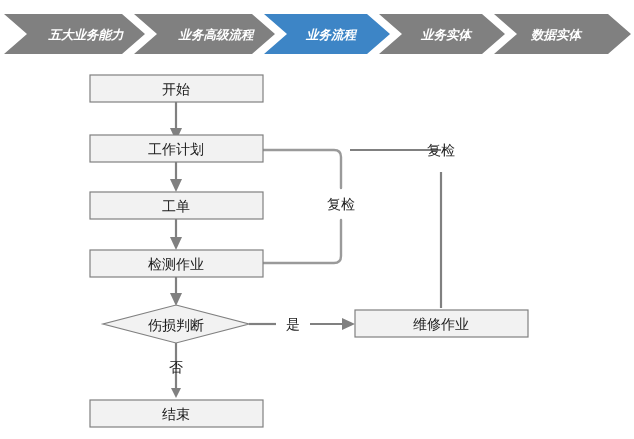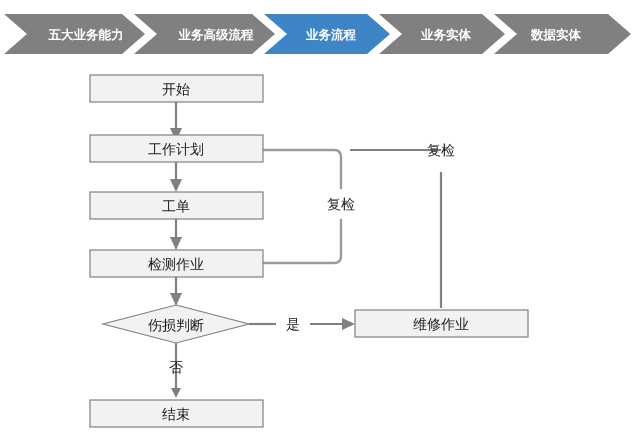--- a/index.html
+++ b/index.html
@@ -16,20 +16,21 @@
     overflow: hidden;
   }
 
   
   #breadcrumb-bar {
     position: absolute;
     left: 0;
     top: 12px;
     width: 634px;
     height: 44px;
+    font-style: italic;
   }
   #breadcrumb-bar svg {
     display: block;
   }
   .crumb-label {
     font-size: 12.5px;
     font-weight: bold;
     fill: #ffffff;
     text-anchor: middle;
     dominant-baseline: central;

